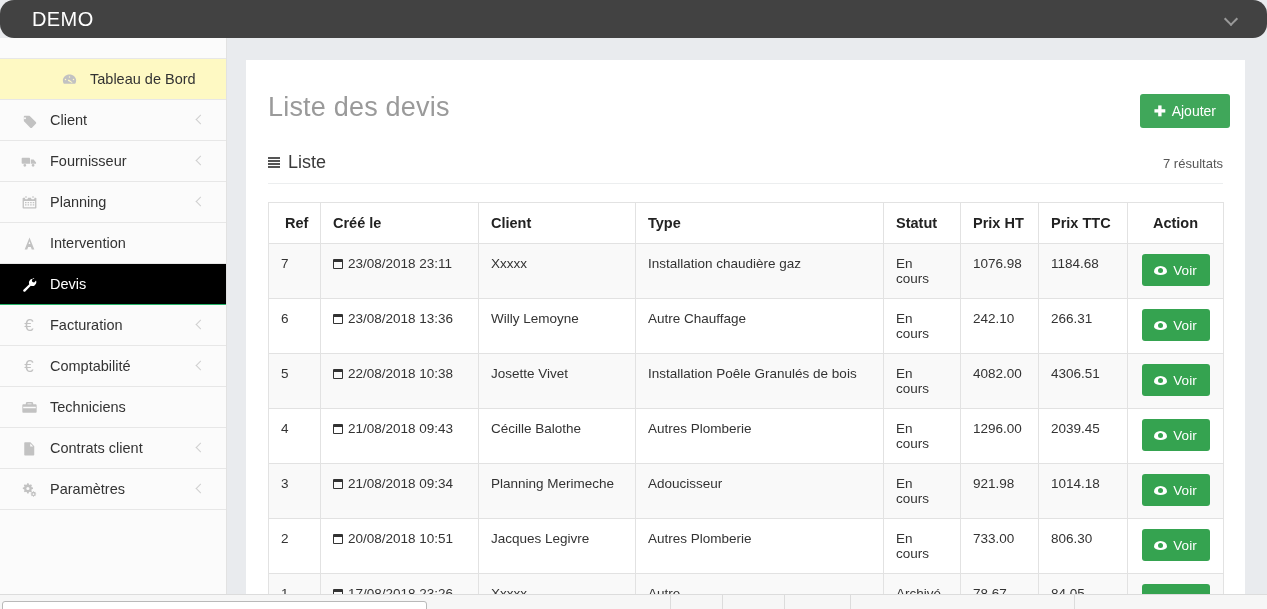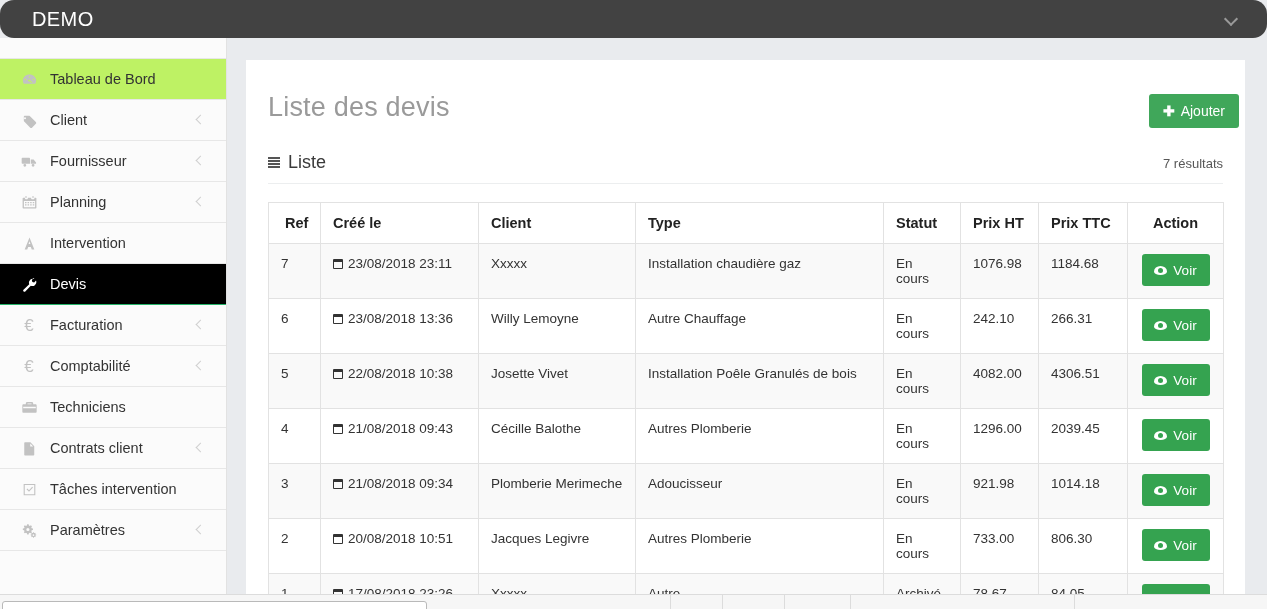--- a/index.html
+++ b/index.html
@@ -58,21 +58,21 @@
   }
   .nav-item {
     position: relative;
     height: 41px;
     display: flex; align-items: center;
     border-bottom: 1px solid #e7e7e7;
     background: #fbfbfb;
     cursor: pointer;
   }
   .nav-item.active { background: #000000; border-bottom-color: #26b36a; align-items: center; }
-  .nav-item.dash    { background: #bef264; }
+  .nav-item.dash    { background: #fef9c3; padding-left: 40px; }
   .nav-ico {
     width: 22px; margin-left: 18px;
     display: flex; align-items: center; justify-content: center;
     color: #c2c2c2;
     flex: 0 0 22px;
   }
   .nav-item.active .nav-ico { color: #ffffff; }
   .nav-ico svg { display: block; }
   .nav-label {
     margin-left: 10px;
@@ -103,21 +103,21 @@
   }
   .card {
     position: absolute;
     left: 18px; top: 22px;
     width: 999px;
     min-height: 560px;
     background: #ffffff;
   }
   .page-head {
     display: flex; align-items: flex-start;
-    padding: 22px 6px 0 22px;
+    padding: 22px 15px 0 22px;
     height: 84px;
   }
   .page-title {
     font-size: 27px;
     color: #9a9a9a;
     font-weight: 300;
     line-height: 50px;
     letter-spacing: .2px;
   }
   .btn-add {
@@ -348,28 +348,20 @@
             <svg width="17" height="15" viewBox="0 0 20 18" fill="currentColor">
               <path d="M4.6 1.6h6.5l4.6 4.6v10.2c0 .5-.4.9-.9.9H4.6a.9.9 0 0 1-.9-.9V2.5c0-.5.4-.9.9-.9zm6.3 1.5v3.5h3.5l-3.5-3.5z"></path>
             </svg>
           </span>
           <span class="nav-label">Contrats client</span>
           <span class="nav-caret"></span>
         </div>
         <div class="nav-item">
           <span class="nav-ico">
             <svg width="17" height="15" viewBox="0 0 20 18" fill="currentColor">
-              <path d="M3 2.4h14V16H3V2.4zm1.3 1.3v11h11.4v-11H4.3zm2.1 5.1 1-1 2 2 3.8-4.1 1 .9-4.8 5.2-3-3z"></path>
-            </svg>
-          </span>
-          <span class="nav-label">Tâches intervention</span>
-        </div>
-        <div class="nav-item">
-          <span class="nav-ico">
-            <svg width="17" height="15" viewBox="0 0 20 18" fill="currentColor">
               <path d="M7.6 1.6 7.2 3.2a4.6 4.6 0 0 0-1.1.5L4.7 2.9 3.4 4.2l.8 1.4c-.2.3-.4.7-.5 1.1l-1.6.4v1.8l1.6.4c.1.4.3.8.5 1.1l-.8 1.4 1.3 1.3 1.4-.8c.3.2.7.4 1.1.5l.4 1.6h1.8l.4-1.6c.4-.1.8-.3 1.1-.5l1.4.8 1.3-1.3-.8-1.4c.2-.3.4-.7.5-1.1l1.6-.4V7.1l-1.6-.4a4.6 4.6 0 0 0-.5-1.1l.8-1.4-1.3-1.3-1.4.8a4.6 4.6 0 0 0-1.1-.5l-.4-1.6H7.6zm.9 4.6a2 2 0 1 1 0 4 2 2 0 0 1 0-4zM15 11.6l-.2.9c-.2.1-.4.1-.6.2l-.8-.4-.7.7.4.8c-.1.2-.2.4-.2.6l-.9.2v1l.9.2c0 .2.1.4.2.6l-.4.8.7.7.8-.4c.2.1.4.2.6.2l.2.9h1l.2-.9c.2 0 .4-.1.6-.2l.8.4.7-.7-.4-.8c.1-.2.2-.4.2-.6l.9-.2v-1l-.9-.2c0-.2-.1-.4-.2-.6l.4-.8-.7-.7-.8.4c-.2-.1-.4-.1-.6-.2l-.2-.9h-1zm.5 2.6a1.1 1.1 0 1 1 0 2.2 1.1 1.1 0 0 1 0-2.2z" transform="scale(0.95)"></path>
             </svg>
           </span>
           <span class="nav-label">Paramètres</span>
           <span class="nav-caret"></span>
         </div>
       </div>
   </div>
 
   <div class="content">
@@ -454,21 +446,21 @@
                 <td>1296.00</td>
                 <td>2039.45</td>
                 <td class="c-act"><button class="btn-voir">
                     <span class="eye"></span>
                     <span>Voir</span>
                   </button></td>
               </tr>
               <tr>
                 <td>3</td>
                 <td><span class="cal-ico"></span><span>21/08/2018 09:34</span></td>
-                <td>Plomberie Merimeche</td>
+                <td>Planning Merimeche</td>
                 <td>Adoucisseur</td>
                 <td>En cours</td>
                 <td>921.98</td>
                 <td>1014.18</td>
                 <td class="c-act"><button class="btn-voir">
                     <span class="eye"></span>
                     <span>Voir</span>
                   </button></td>
               </tr>
               <tr>

